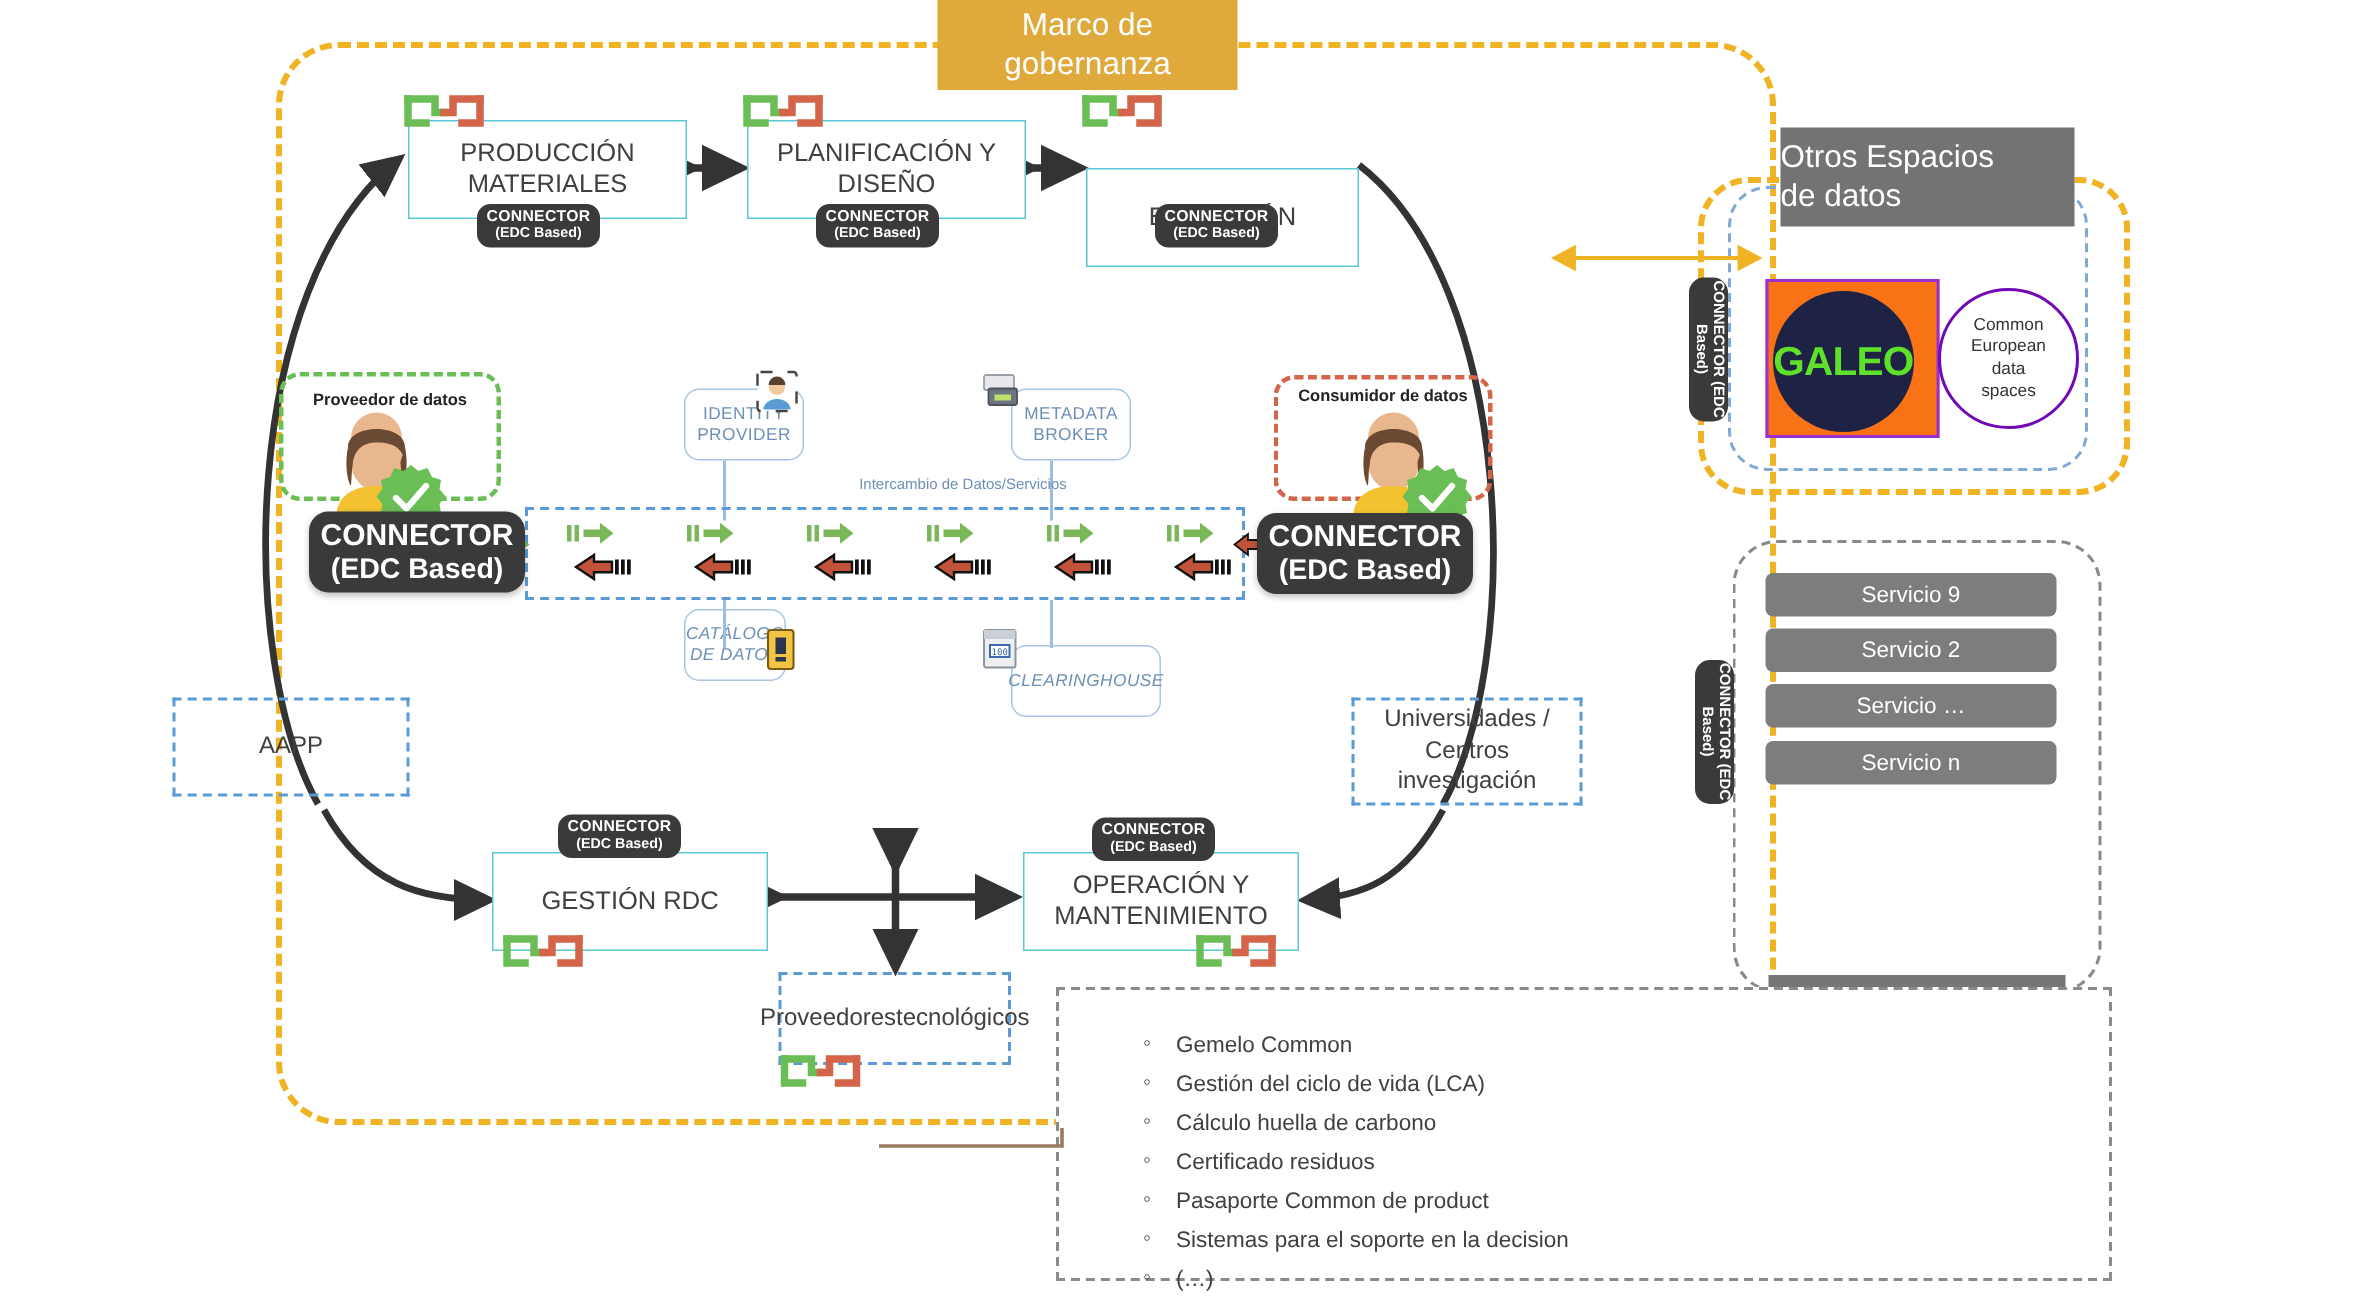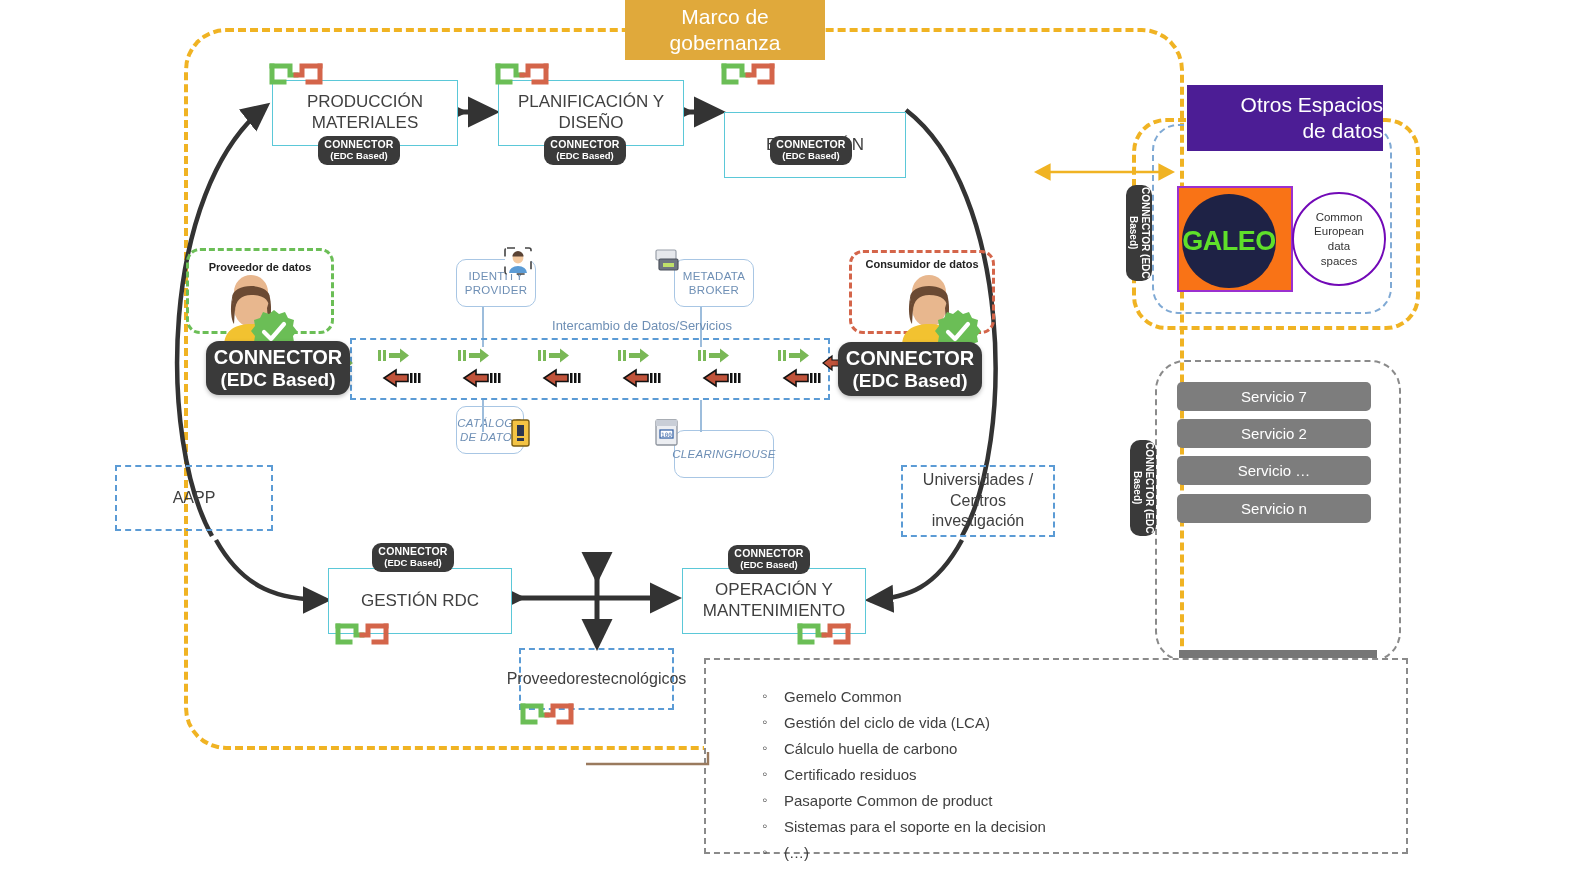--- a/index.html
+++ b/index.html
@@ -27,33 +27,33 @@
         box-shadow:0 2px 4px rgba(0,0,0,.25);}
   .conn-big .l1{font-size:20px;font-weight:bold;}
   .conn-big .l2{font-size:19px;font-weight:bold;}
   .conn-vert{background:#3a3a3a;color:#fff;border-radius:10px;
         display:flex;align-items:center;justify-content:center;}
   .conn-vert span{writing-mode:vertical-rl;text-align:center;font-weight:bold;
         font-size:10px;line-height:1.15;}
   
   .hdr-gov{background:#E0A93B;color:#fff;font-size:21px;text-align:center;
         display:flex;align-items:center;justify-content:center;line-height:1.25;}
-  .hdr-others{background:#4c1d95;color:#fff;font-size:21px;text-align:center;
-        display:flex;align-items:flex-end;justify-content:center;line-height:1.25;}
+  .hdr-others{background:#737373;color:#fff;font-size:21px;text-align:center;
+        display:flex;align-items:flex-start;justify-content:center;line-height:1.25;}
   .hdr-serv{background:#767676;color:#fff;font-size:22px;text-align:center;
         display:flex;align-items:center;justify-content:center;}
   .serv-item{background:#7d7d7d;color:#fff;border-radius:5px;font-size:15px;
         display:flex;align-items:center;justify-content:center;}
   .sb-label{display:flex;align-items:center;justify-content:center;text-align:center;
         font-size:16px;line-height:1.3;color:#404040;}
   
   .ids{border:1.5px solid #A8C6E4;border-radius:10px;background:#fff;color:#6E8FB5;
        font-size:11.5px;text-align:center;display:flex;align-items:center;
        justify-content:center;line-height:1.25;letter-spacing:.3px;margin-left:13px;}
-  .exch-label{color:#6E8FB5;font-size:13px;}
+  .exch-label{color:#6E8FB5;font-size:10px;}
   .exch-bar{border:2px dashed #5B9BD5;}
   
   .actor-dash-g{border:3.5px dashed #6BBE56;border-radius:14px;}
   .actor-dash-r{border:3.5px dashed #D4654A;border-radius:14px;}
   .actor-title{font-size:11px;font-weight:bold;color:#222;text-align:center;}
   
   .bullets{list-style:none;margin:0;padding:0;font-size:15px;color:#404040;}
   .bullets li{margin:0 0 8px 0;position:relative;padding-left:26px;line-height:1.2;}
   .bullets li:before{content:"\25E6";position:absolute;left:4px;top:-1px;font-size:15px;color:#555;}
   svg{overflow:visible;}
@@ -391,21 +391,21 @@
 </svg>
 
 <div class="abs serv-frame" style="left:1155px;top:360px;width:246px;height:302px;"></div>
 <div class="abs conn-vert" style="left:1130px;top:440px;width:26px;height:96px;">
   <span>
     <b>CONNECTOR</b>
     <b>(EDC Based)</b>
   </span>
 </div>
 <div class="abs serv-item" style="left:1177px;top:382px;width:194px;height:29px;">
-  <span>Servicio 7</span>
+  <span>Servicio 9</span>
 </div>
 <div class="abs serv-item" style="left:1177px;top:419px;width:194px;height:29px;">
   <span>Servicio 2</span>
 </div>
 <div class="abs serv-item" style="left:1177px;top:456px;width:194px;height:29px;">
   <span>Servicio …</span>
 </div>
 <div class="abs serv-item" style="left:1177px;top:494px;width:194px;height:29px;">
   <span>Servicio n</span>
 </div>

